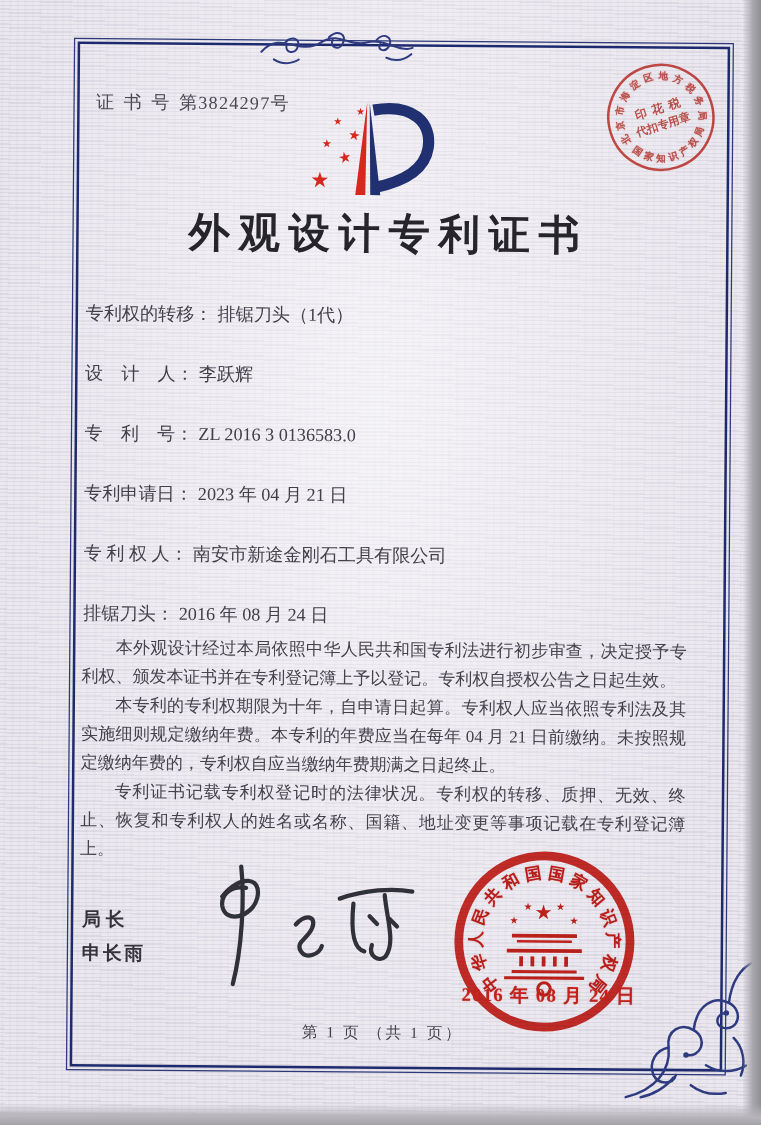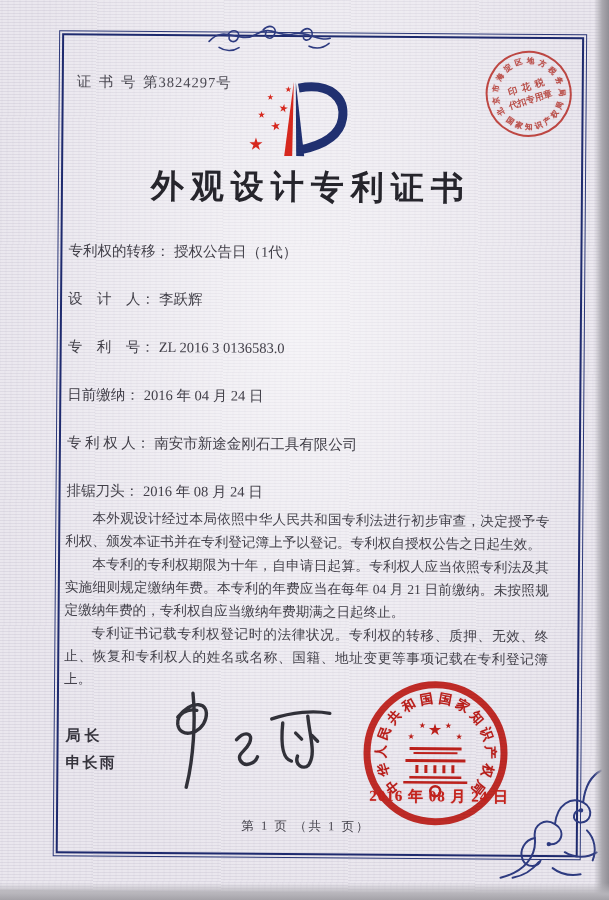--- a/index.html
+++ b/index.html
@@ -165,30 +165,30 @@
             <span class="ring-char" style="font-size: 7.5px; transform: translate(-50%, -50%) rotate(145.333deg) translateY(-33px) rotate(180deg);">权</span>
             <span class="ring-char" style="font-size: 7.5px; transform: translate(-50%, -50%) rotate(128deg) translateY(-33px) rotate(180deg);">局</span>
           </div>
         <div class="stamp-center stamp-c1">印 花 税</div>
         <div class="stamp-center stamp-c2">代扣专用章</div>
       </div>
 
       <div class="title">外观设计专利证书</div>
 
       <div class="field" style="top:243px">
-        <span>专利权的转移：</span><span class="val">授权公告日（1代）</span>
+        <span>专利权的转移：</span><span class="val">排锯刀头（1代）</span>
       </div>
       <div class="field" style="top:291px">
         <span>设　计　人：</span><span class="val">李跃辉</span>
       </div>
       <div class="field" style="top:339px">
         <span>专　利　号：</span><span class="val">ZL 2016 3 0136583.0</span>
       </div>
       <div class="field" style="top:387px">
-        <span>日前缴纳：</span><span class="val">2016 年 04 月 24 日</span>
+        <span>专利申请日：</span><span class="val">2023 年 04 月 21 日</span>
       </div>
       <div class="field" style="top:435px">
         <span>专 利 权 人：</span><span class="val">南安市新途金刚石工具有限公司</span>
       </div>
       <div class="field" style="top:483px">
         <span>排锯刀头：</span><span class="val">2016 年 08 月 24 日</span>
       </div>
 
       <div class="legal">
         <p>本外观设计经过本局依照中华人民共和国专利法进行初步审查，决定授予专利权、颁发本证书并在专利登记簿上予以登记。专利权自授权公告之日起生效。</p>

